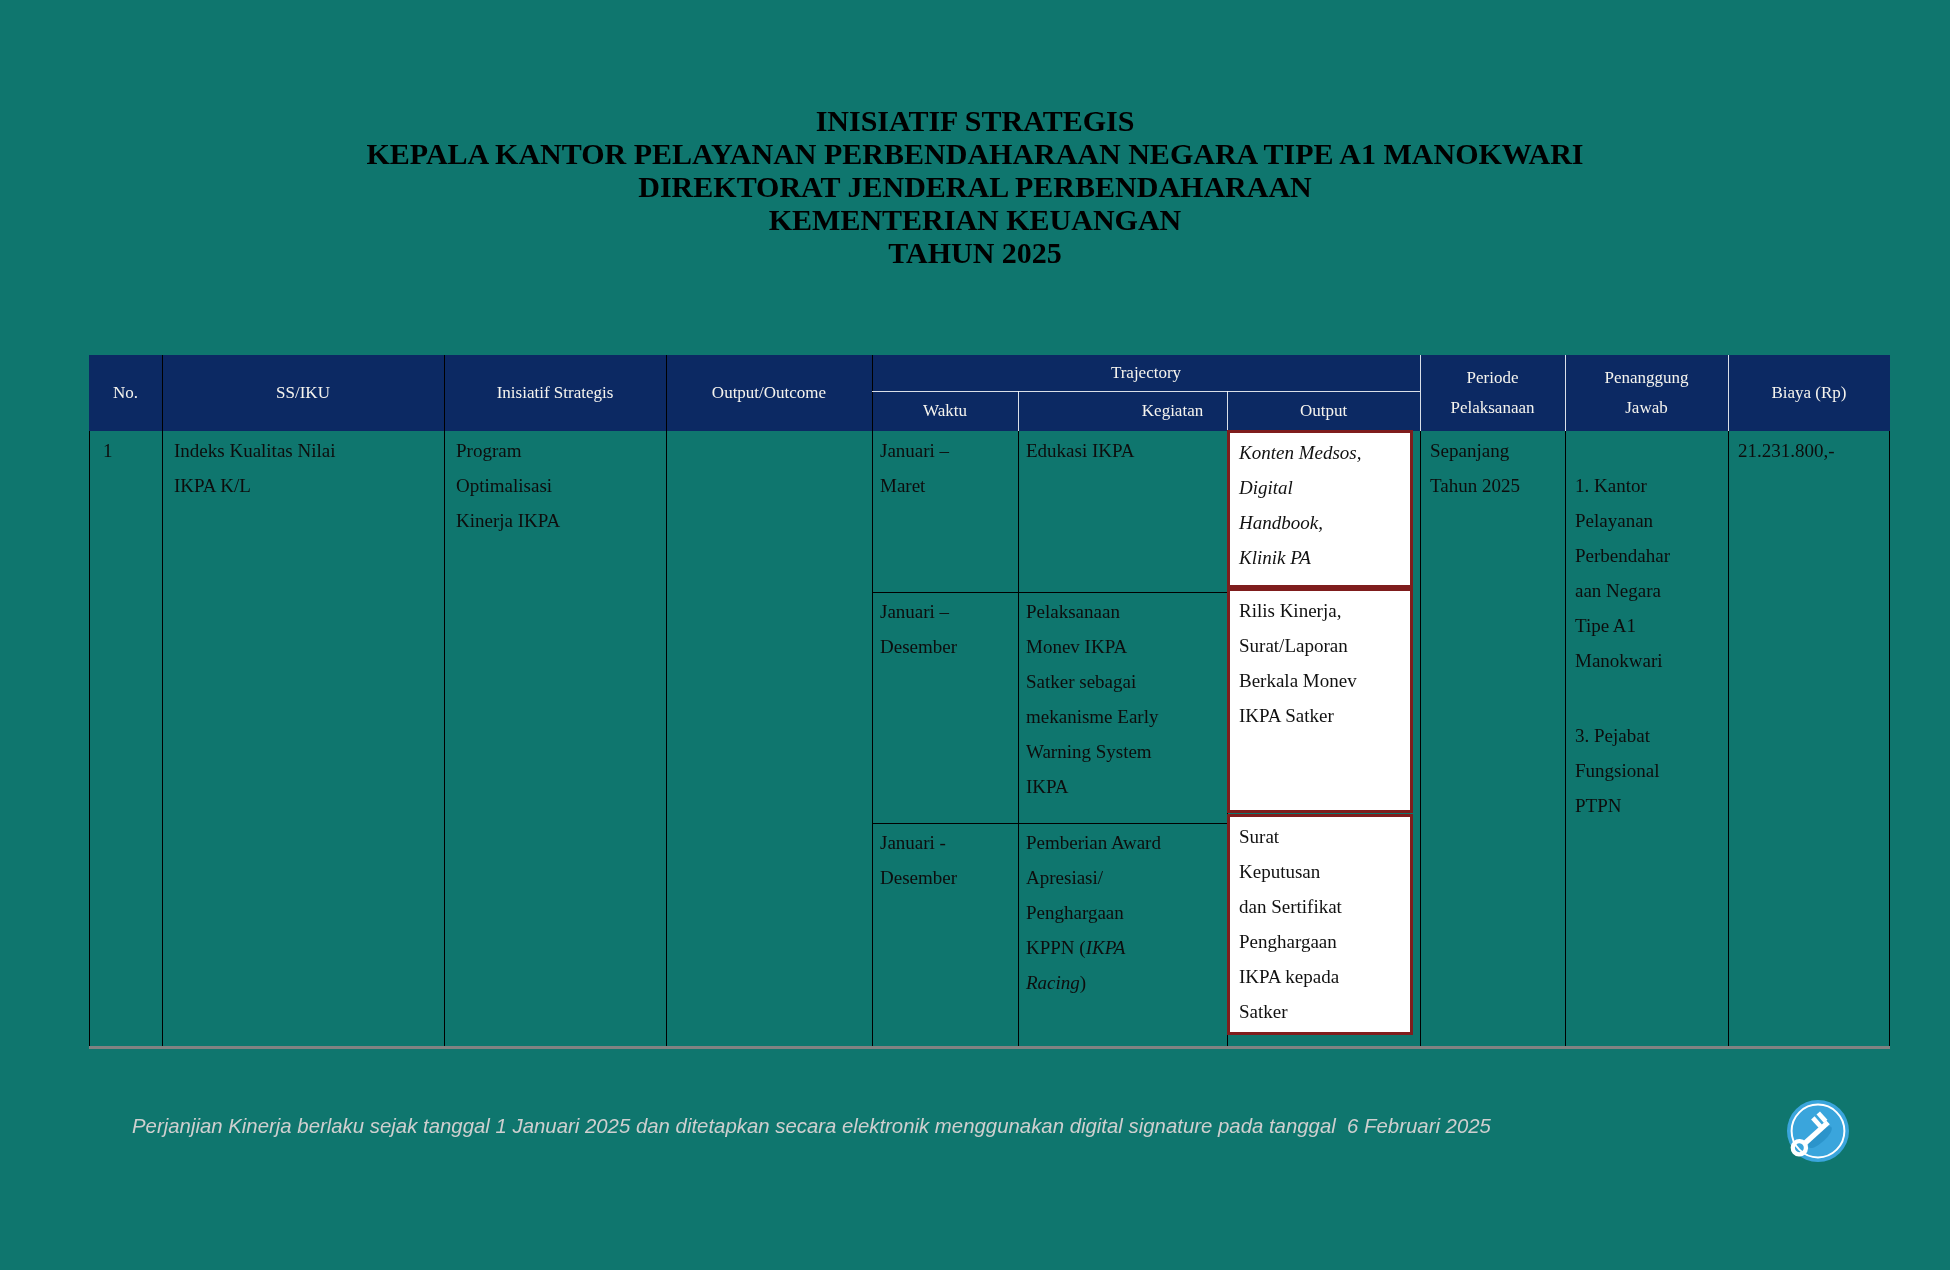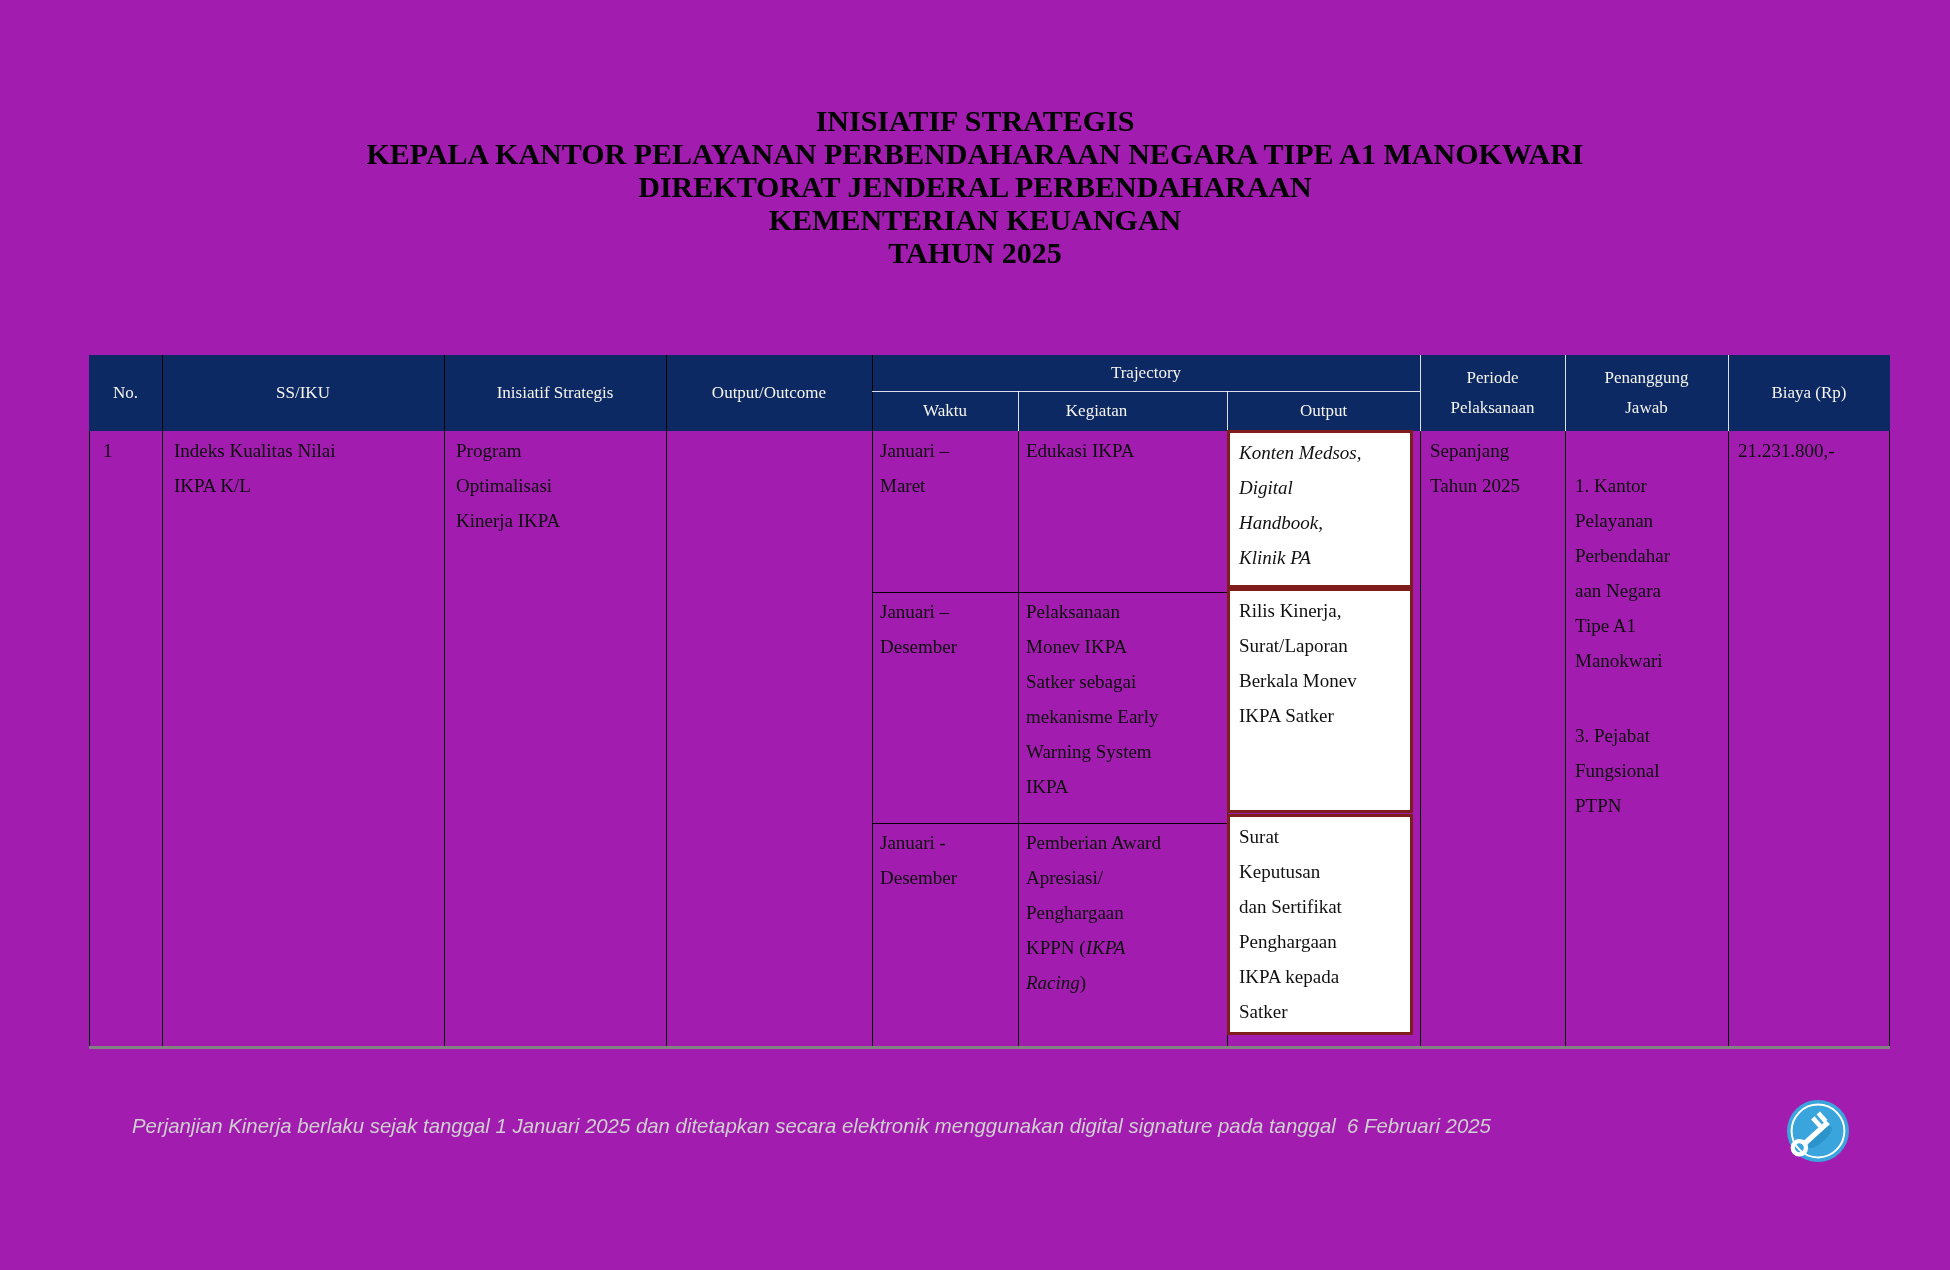--- a/index.html
+++ b/index.html
@@ -1,17 +1,17 @@
 <!DOCTYPE html>
 <html><head>
 <meta charset="utf-8">
 <style>
   html,body{margin:0;padding:0;}
   .page{
-    position:relative; width:1950px; height:1270px; background:#a21caf;
+    position:relative; width:1950px; height:1270px; background:#0f766e;
     font-family:"Liberation Serif","DejaVu Serif",serif; color:#111; overflow:hidden;
   }
   .doc-title{
     position:absolute; left:0; top:104px; width:1950px; text-align:center;
     font-weight:bold; font-size:30px; line-height:33px; color:#000;
   }
   .hdr-bg{position:absolute; left:89px; top:355px; width:1801px; height:76px; background:#0c2963;}
   .hdr-cell{
     position:absolute; display:flex; align-items:center; justify-content:center;
     color:#f6f4ee; font-size:17px; line-height:30px; text-align:center; white-space:pre-line;
@@ -47,21 +47,21 @@
   </div>
 
   <div class="hdr-bg"></div>
 
   <div class="hdr-cell" style="left:89px;top:355px;width:73px;height:76px;">No.</div>
   <div class="hdr-cell" style="left:162px;top:355px;width:282px;height:76px;">SS/IKU</div>
   <div class="hdr-cell" style="left:444px;top:355px;width:222px;height:76px;">Inisiatif Strategis</div>
   <div class="hdr-cell" style="left:666px;top:355px;width:206px;height:76px;">Output/Outcome</div>
   <div class="hdr-cell" style="left:872px;top:355px;width:548px;height:36px;">Trajectory</div>
   <div class="hdr-cell" style="left:872px;top:391px;width:146px;height:40px;">Waktu</div>
-  <div class="hdr-cell" style="left:992px;top:391px;width:209px;height:40px;">Kegiatan</div>
+  <div class="hdr-cell" style="left:1068px;top:391px;width:209px;height:40px;">Kegiatan</div>
   <div class="hdr-cell" style="left:1227px;top:391px;width:193px;height:40px;">Output</div>
   <div class="hdr-cell" style="left:1420px;top:355px;width:145px;height:76px;">Periode
 Pelaksanaan</div>
   <div class="hdr-cell" style="left:1565px;top:355px;width:163px;height:76px;">Penanggung
 Jawab</div>
   <div class="hdr-cell" style="left:1728px;top:355px;width:162px;height:76px;">Biaya (Rp)</div>
 
   <div class="vline" style="left:162px;top:355px;height:76px;"></div>
   <div class="vline" style="left:444px;top:355px;height:76px;"></div>
   <div class="vline" style="left:666px;top:355px;height:76px;"></div>

